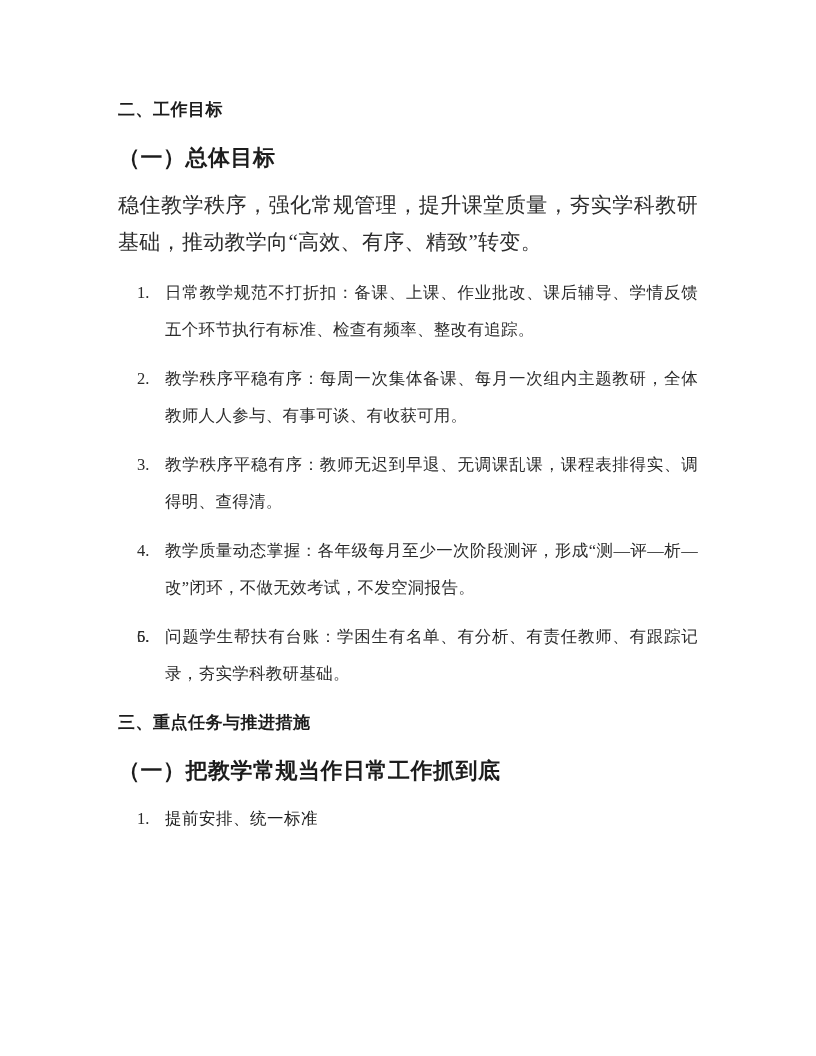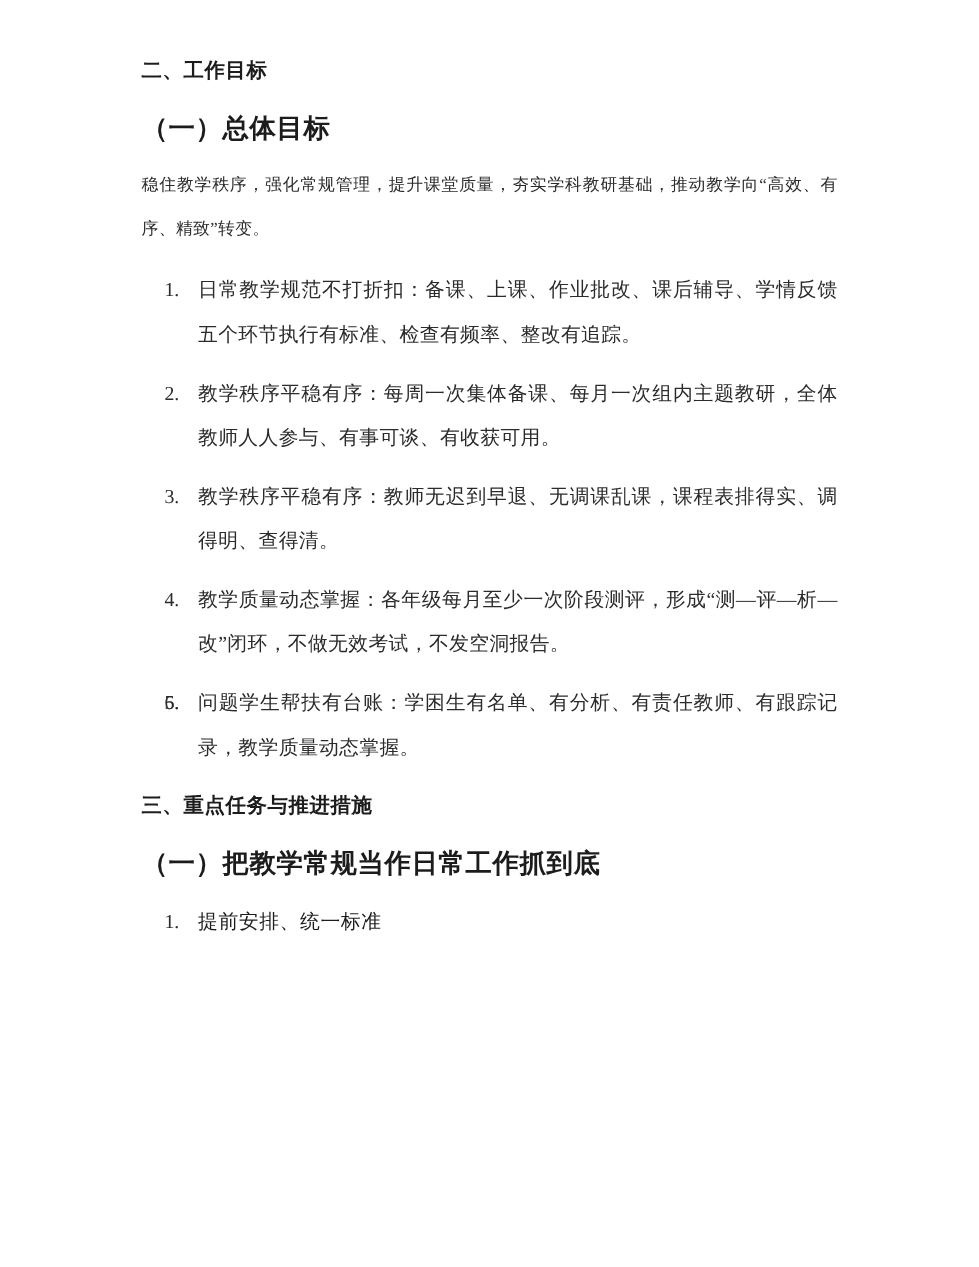--- a/index.html
+++ b/index.html
@@ -6,21 +6,21 @@
     margin: 0;
     padding: 0;
     background: #ffffff;
   }
   .page {
     position: relative;
     width: 816px;
     height: 1056px;
     box-sizing: border-box;
     background: #ffffff;
-    padding: 40px 118px 0 118px;
+    padding: 91px 118px 0 118px;
     font-family: "Liberation Serif", "DejaVu Serif", serif;
     color: #2b2b2b;
     overflow: hidden;
   }
   .h2 {
     font-size: 17px;
     line-height: 37px;
     font-weight: bold;
     color: #1c1c1c;
     margin: 0 0 11px 0;
@@ -31,21 +31,21 @@
     line-height: 37px;
     font-weight: bold;
     color: #1c1c1c;
     margin: 0 0 11px 0;
     letter-spacing: 0.5px;
   }
   .h3-tight {
     margin-bottom: 0;
   }
   .para {
-    font-size: 14px;
+    font-size: 21px;
     line-height: 37px;
     margin: 0 0 13px 0;
     text-align: justify;
     letter-spacing: 0.3px;
   }
   .list {
     margin: 0;
   }
   .item {
     position: relative;
@@ -105,21 +105,21 @@
       <span class="item-num">4.</span>
       <span class="item-text">教学质量动态掌握：各年级每月至少一次阶段测评，形成“测—评—析—改”闭环，不做无效考试，不发空洞报告。</span>
     </div>
 
     <div class="item">
       <span class="item-num">5.</span>
     </div>
 
     <div class="item">
       <span class="item-num">6.</span>
-      <span class="item-text">问题学生帮扶有台账：学困生有名单、有分析、有责任教师、有跟踪记录，教学质量动态掌握。</span>
+      <span class="item-text">问题学生帮扶有台账：学困生有名单、有分析、有责任教师、有跟踪记录，夯实学科教研基础。</span>
     </div>
 
   </div>
 
   <div class="h2 sect3-gap">三、重点任务与推进措施</div>
 
   <div class="h3">（一）把教学常规当作日常工作抓到底</div>
 
   <div class="item item-bold">
     <span class="item-num">1.</span>

